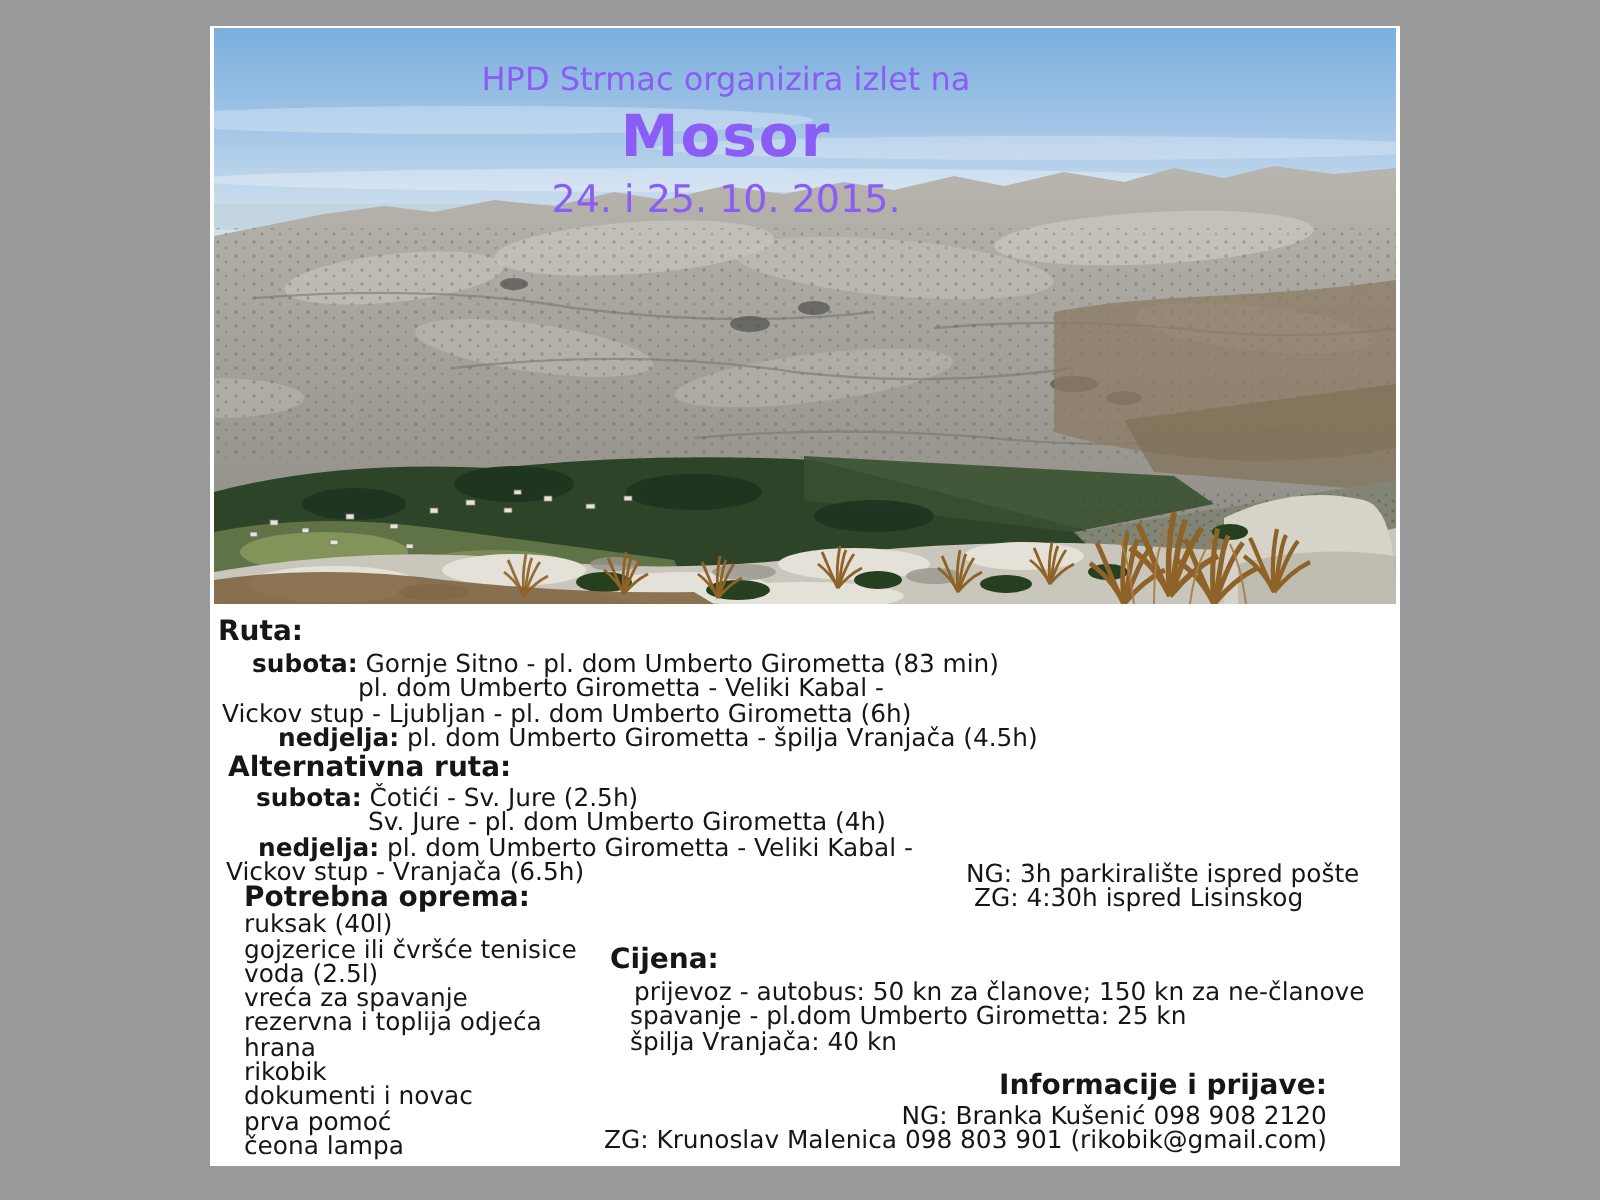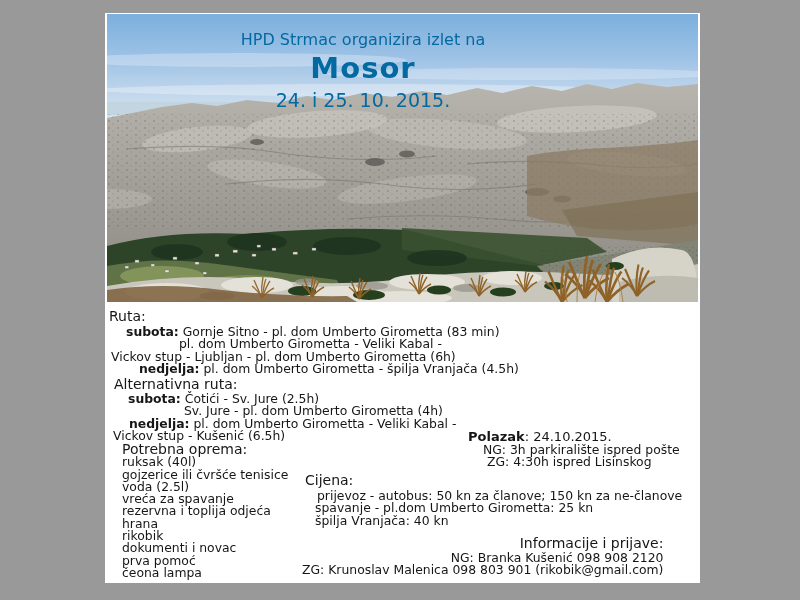--- a/index.html
+++ b/index.html
@@ -10,27 +10,27 @@
   }
   .paper{
     position:absolute;left:105px;top:13px;width:595px;height:570px;
     background:#ffffff;color:#161616;
   }
   .photo{
     position:absolute;left:2px;top:1px;width:591px;height:288px;overflow:hidden;
   }
   .photo svg{display:block;}
   .overlay{
-    position:absolute;left:0;top:16px;width:512px;text-align:center;color:#0369a1;
+    position:absolute;left:0;top:16px;width:512px;text-align:center;color:#8b5cf6;
   }
   .ov-sub{font-size:16px;line-height:20px;}
   .ov-title{font-size:29px;font-weight:bold;line-height:31px;margin-top:3px;letter-spacing:1px;}
   .ov-date{font-size:19px;line-height:22px;margin-top:5px;}
   .block{position:absolute;white-space:nowrap;font-size:12.4px;line-height:12.4px;}
-  .h{font-weight:normal;font-size:14px;line-height:15px;}
+  .h{font-weight:bold;font-size:14px;line-height:15px;}
   .b{font-weight:bold;}
   .ln{display:block;}
   
   .ruta{left:0;top:296px;}
   .ruta .h{margin-left:4px;}
   .ruta .l0{margin-left:21px;margin-top:2px;}
   .ruta .l1{margin-left:74px;}
   .ruta .l2{margin-left:6px;}
   .ruta .l3{margin-left:34px;}
   .alt{left:0;top:364px;}
@@ -233,25 +233,24 @@
     <span class="ln l1"><span class="b"></span><span>pl. dom Umberto Girometta - Veliki Kabal -</span></span>
     <span class="ln l2"><span class="b"></span><span>Vickov stup - Ljubljan - pl. dom Umberto Girometta (6h)</span></span>
     <span class="ln l3"><span class="b">nedjelja:</span><span> pl. dom Umberto Girometta - špilja Vranjača (4.5h)</span></span>
   </div>
 
   <div class="block alt">
     <span class="ln h">Alternativna ruta:</span>
     <span class="ln l0"><span class="b">subota:</span><span> Čotići - Sv. Jure (2.5h)</span></span>
     <span class="ln l1"><span class="b"></span><span>Sv. Jure - pl. dom Umberto Girometta (4h)</span></span>
     <span class="ln l2"><span class="b">nedjelja:</span><span> pl. dom Umberto Girometta - Veliki Kabal -</span></span>
-    <span class="ln l3"><span class="b"></span><span>Vickov stup - Kušenić (6.5h)</span></span>
+    <span class="ln l3"><span class="b"></span><span>Vickov stup - Vranjača (6.5h)</span></span>
   </div>
 
   <div class="block polazak">
-    <span class="ln head"><span class="b">Polazak</span><span>: 24.10.2015.</span></span>
     <span class="ln l0">NG: 3h parkiralište ispred pošte</span>
     <span class="ln l1">ZG: 4:30h ispred Lisinskog</span>
   </div>
 
   <div class="block oprema">
     <span class="ln h">Potrebna oprema:</span>
     <span class="ln first">ruksak (40l)</span>
     <span class="ln">gojzerice ili čvršće tenisice</span>
     <span class="ln">voda (2.5l)</span>
     <span class="ln">vreća za spavanje</span>

